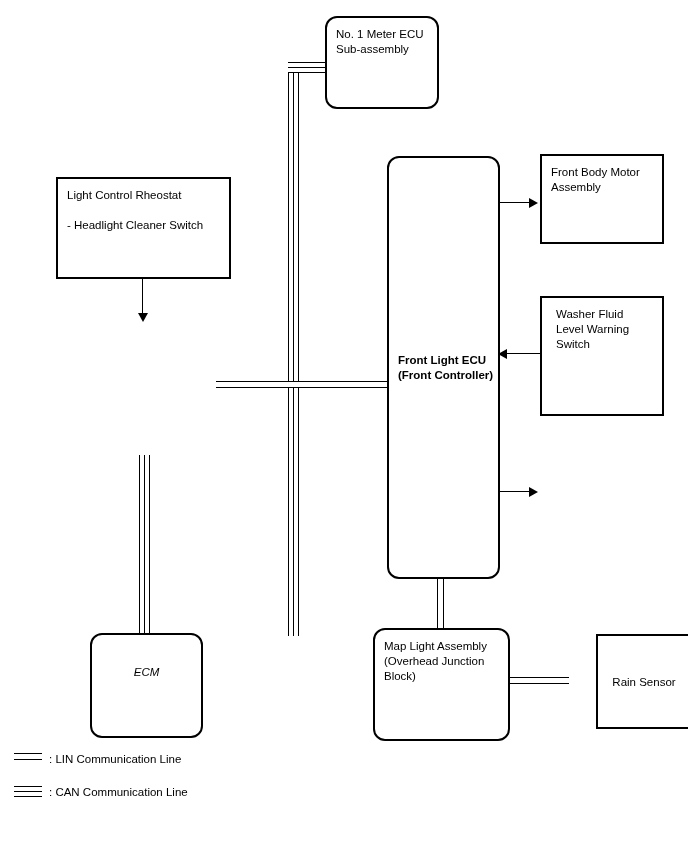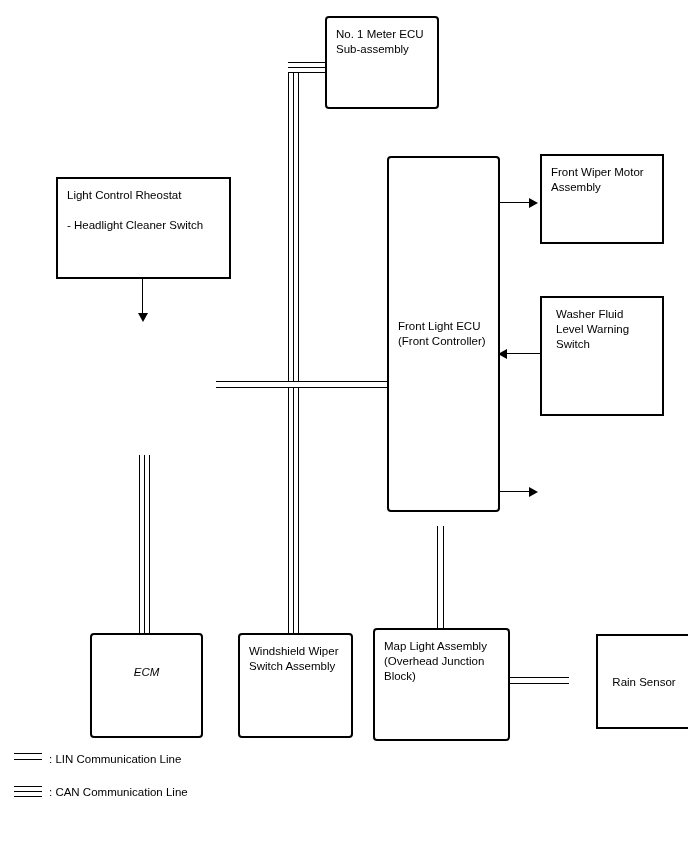--- a/index.html
+++ b/index.html
@@ -23,21 +23,21 @@
   .box {
     position: absolute;
     box-sizing: border-box;
     background: #ffffff;
     border: 2.5px solid #000000;
     font-size: 11.5px;
     line-height: 15px;
     z-index: 5;
   }
   .box.rounded {
-    border-radius: 4px;
+    border-radius: 12px;
   }
   .box.square {
     border-width: 2px;
     border-radius: 0;
   }
   .box .txt {
     position: absolute;
     white-space: pre-line;
   }
   .box .txt.tl {
@@ -224,45 +224,41 @@
 Sub-assembly</div>
   </div>
 
   <div class="box square" style="left:56px; top:177px; width:175px; height:102px;">
     <div class="txt tl">Light Control Rheostat
 
 - Headlight Cleaner Switch</div>
   </div>
 
 
-  <div class="box rounded" style="left:387px; top:156px; width:113px; height:356px;">
+  <div class="box rounded" style="left:387px; top:156px; width:113px; height:423px;font-weight:bold;">
     <div class="txt vcenter">Front Light ECU
 (Front Controller)</div>
   </div>
 
   <div class="box square" style="left:540px; top:154px; width:124px; height:90px;">
-    <div class="txt tl">Front Wiper Motor
+    <div class="txt tl">Front Body Motor
 Assembly</div>
   </div>
 
   <div class="box square" style="left:540px; top:296px; width:124px; height:120px;">
     <div class="txt tl" style="left:14px;">Washer Fluid
 Level Warning
 Switch</div>
   </div>
 
 
   <div class="box rounded" style="left:90px; top:633px; width:113px; height:105px;">
     <div class="txt center-all" style="top:30px; transform:none;font-style:italic;">ECM</div>
   </div>
 
-  <div class="box rounded" style="left:238px; top:633px; width:115px; height:105px;">
-    <div class="txt tl">Windshield Wiper
-Switch Assembly</div>
-  </div>
 
   <div class="box rounded" style="left:373px; top:628px; width:137px; height:113px;">
     <div class="txt tl">Map Light Assembly
 (Overhead Junction
 Block)</div>
   </div>
 
   <div class="box square" style="left:596px; top:634px; width:96px; height:95px;">
     <div class="txt center-all">Rain Sensor</div>
   </div>

